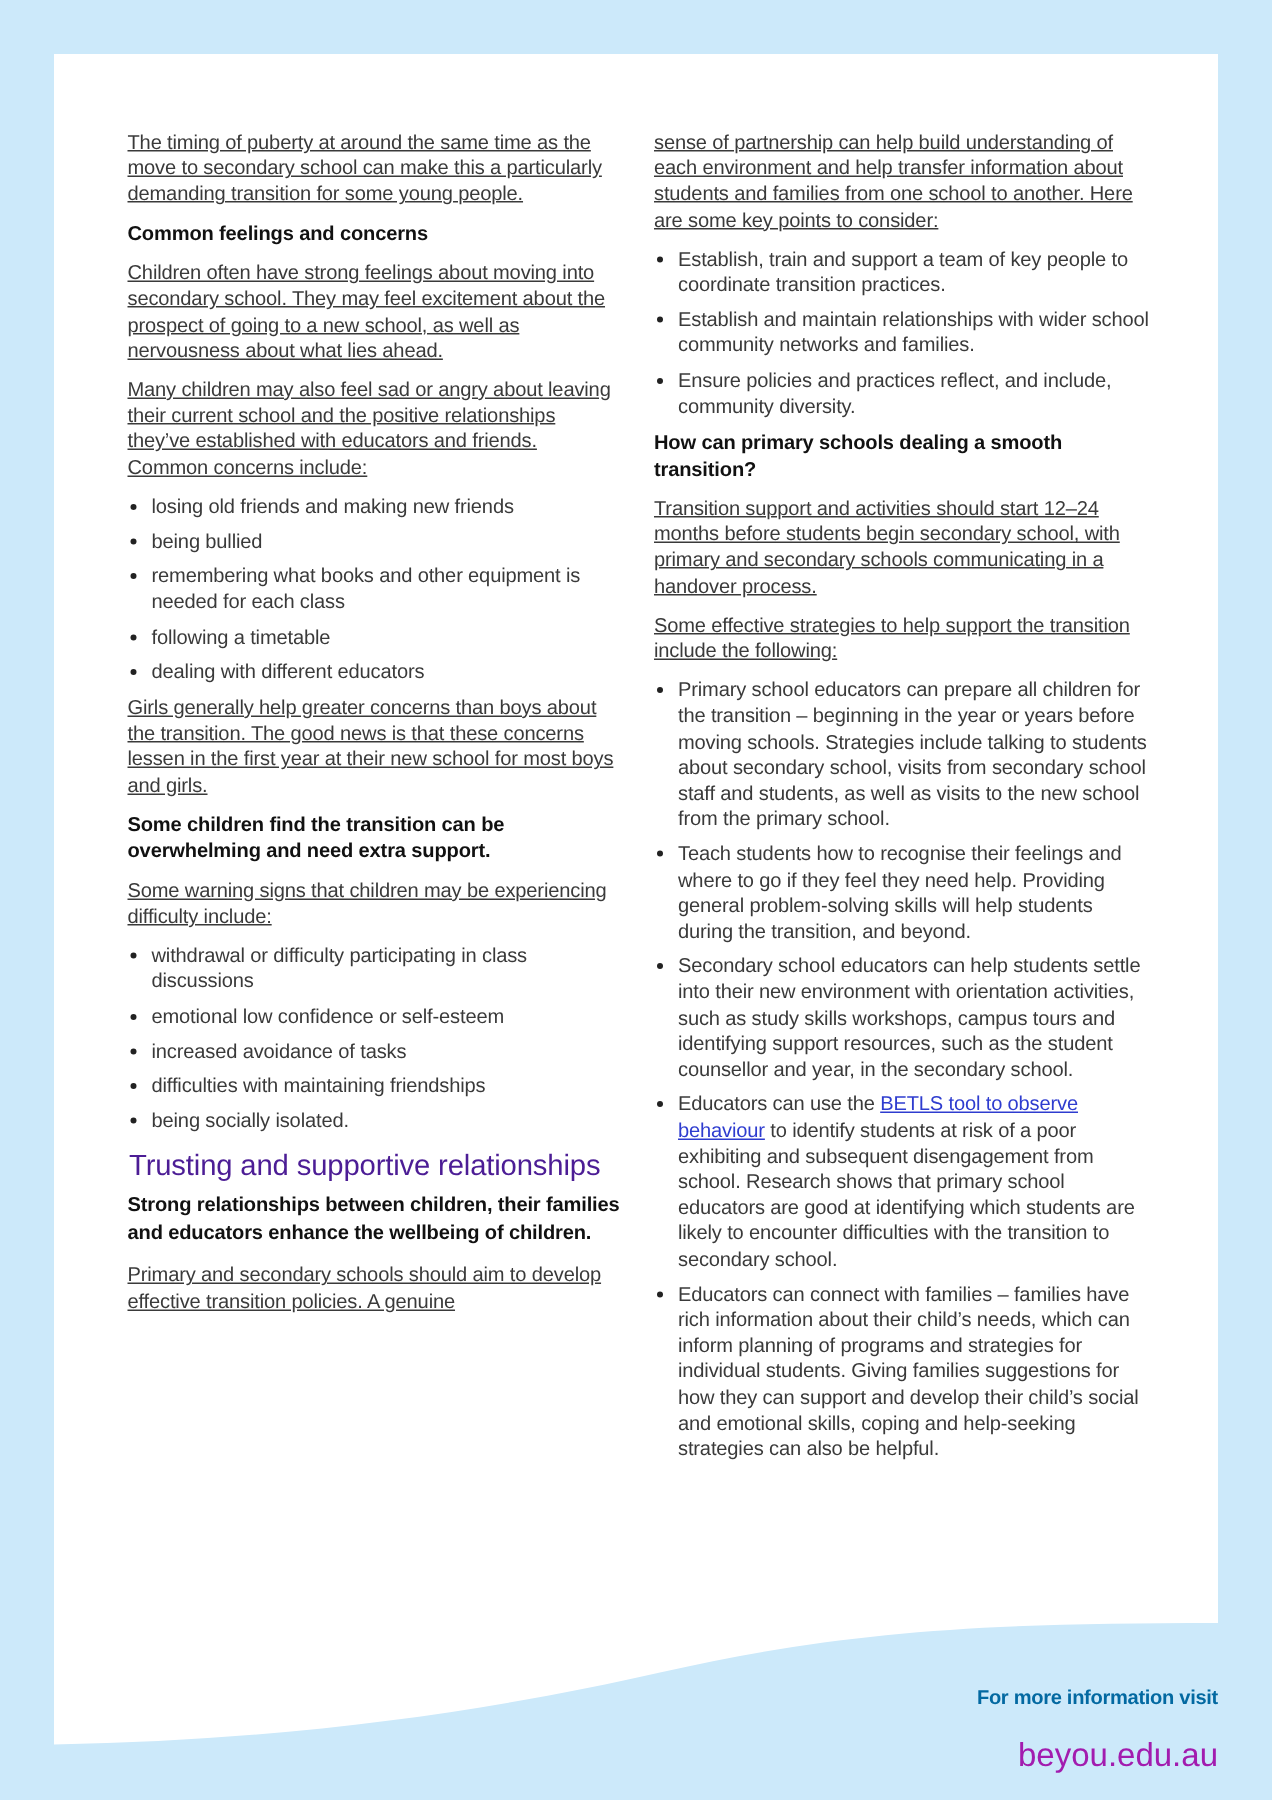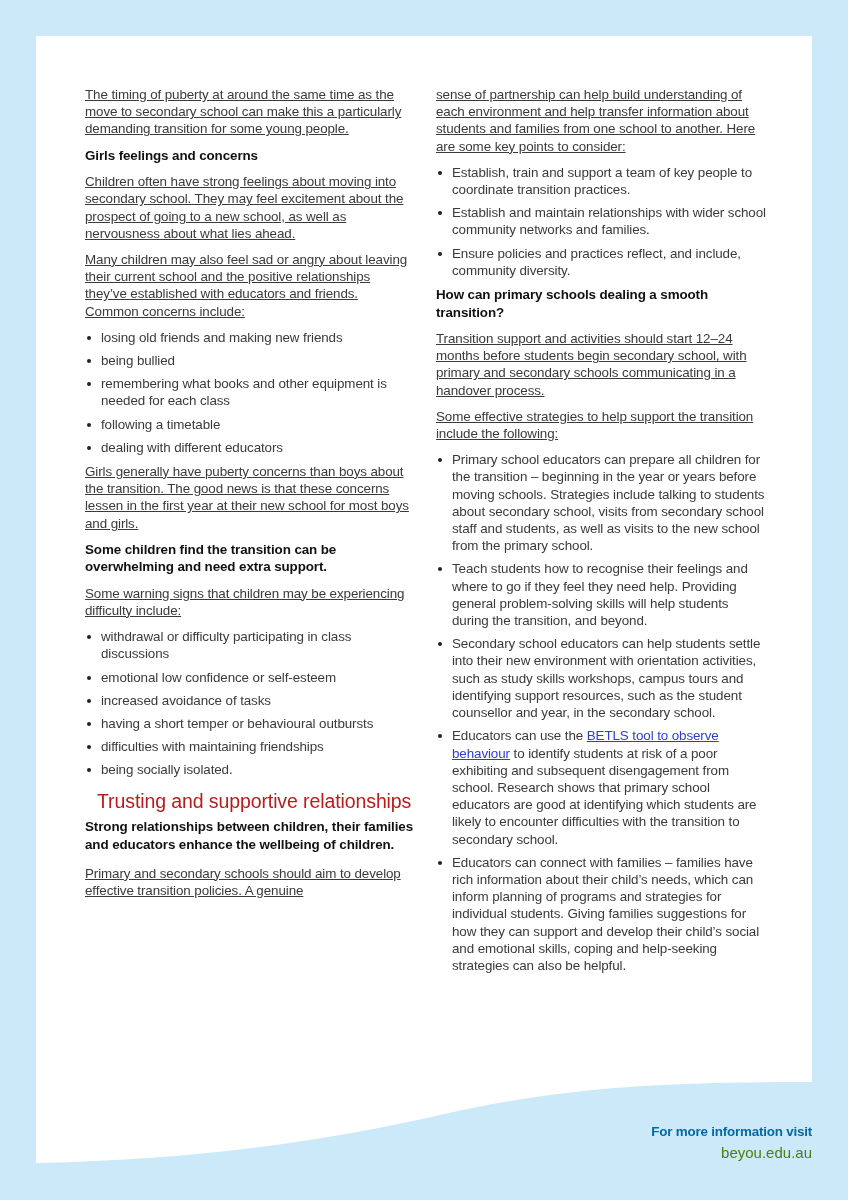--- a/index.html
+++ b/index.html
@@ -34,25 +34,25 @@
   .col-right { left: 436px; width: 332px; }
   .col p { margin-bottom: 9px; text-decoration: underline; }
   .col h4 {
     font-weight: bold;
     color: #111;
     font-size: 13.4px;
     line-height: 17.5px;
     margin-bottom: 9px;
   }
   .col h2 {
-    color: #b91c1c;
+    color: #4c1d95;
     font-weight: normal;
     font-size: 19.5px;
     line-height: 24px;
-    margin: 10px 0 5px 12px;
+    margin: 10px 0 5px 1px;
   }
   ul { list-style: none; margin-bottom: 7px; }
   ul li {
     position: relative;
     padding-left: 16px;
     margin-bottom: 6px;
   }
   ul li::before {
     content: "";
     position: absolute;
@@ -69,55 +69,54 @@
     text-align: right;
   }
   .footer .label {
     font-size: 13.4px;
     color: #0369a1;
     font-weight: bold;
     letter-spacing: -0.2px;
     line-height: 17px;
   }
   .footer .url {
-    font-size: 15px;
-    color: #4d7c0f;
+    font-size: 22px;
+    color: #a21caf;
     line-height: 24px;
-    margin-top: 1px;
+    margin-top: 18px;
   }
 </style>
 </head>
 <body>
 
 <div class="page"></div>
 
 <svg class="wave" viewBox="0 0 848 1200" xmlns="http://www.w3.org/2000/svg">
   <path d="M36 1163 C 200 1160, 330 1140, 440 1115 C 560 1088, 650 1082, 812 1082 L 812 1200 L 36 1200 Z" fill="#cce9fa"></path>
 </svg>
 
 <div class="col col-left">
   <p>The timing of puberty at around the same time as the move to secondary school can make this a particularly demanding transition for some young people.</p>
-  <h4>Girls feelings and concerns</h4>
+  <h4>Common feelings and concerns</h4>
   <p>Children often have strong feelings about moving into secondary school. They may feel excitement about the prospect of going to a new school, as well as nervousness about what lies ahead.</p>
   <p>Many children may also feel sad or angry about leaving their current school and the positive relationships they’ve established with educators and friends. Common concerns include:</p>
   <ul>
     <li>losing old friends and making new friends</li>
     <li>being bullied</li>
     <li>remembering what books and other equipment is needed for each class</li>
     <li>following a timetable</li>
     <li>dealing with different educators</li>
   </ul>
-  <p>Girls generally have puberty concerns than boys about the transition. The good news is that these concerns lessen in the first year at their new school for most boys and girls.</p>
+  <p>Girls generally help greater concerns than boys about the transition. The good news is that these concerns lessen in the first year at their new school for most boys and girls.</p>
   <h4>Some children find the transition can be overwhelming and need extra support.</h4>
   <p>Some warning signs that children may be experiencing difficulty include:</p>
   <ul>
     <li>withdrawal or difficulty participating in class discussions</li>
     <li>emotional low confidence or self-esteem</li>
     <li>increased avoidance of tasks</li>
-    <li>having a short temper or behavioural outbursts</li>
     <li>difficulties with maintaining friendships</li>
     <li>being socially isolated.</li>
   </ul>
   <h2>Trusting and supportive relationships</h2>
   <h4 style="line-height:18.5px; margin-bottom:10px">Strong relationships between children, their families and educators enhance the wellbeing of children.</h4>
   <p>Primary and secondary schools should aim to develop effective transition policies. A genuine</p>
 </div>
 
 <div class="col col-right">
   <p>sense of partnership can help build understanding of each environment and help transfer information about students and families from one school to another. Here are some key points to consider:</p>

